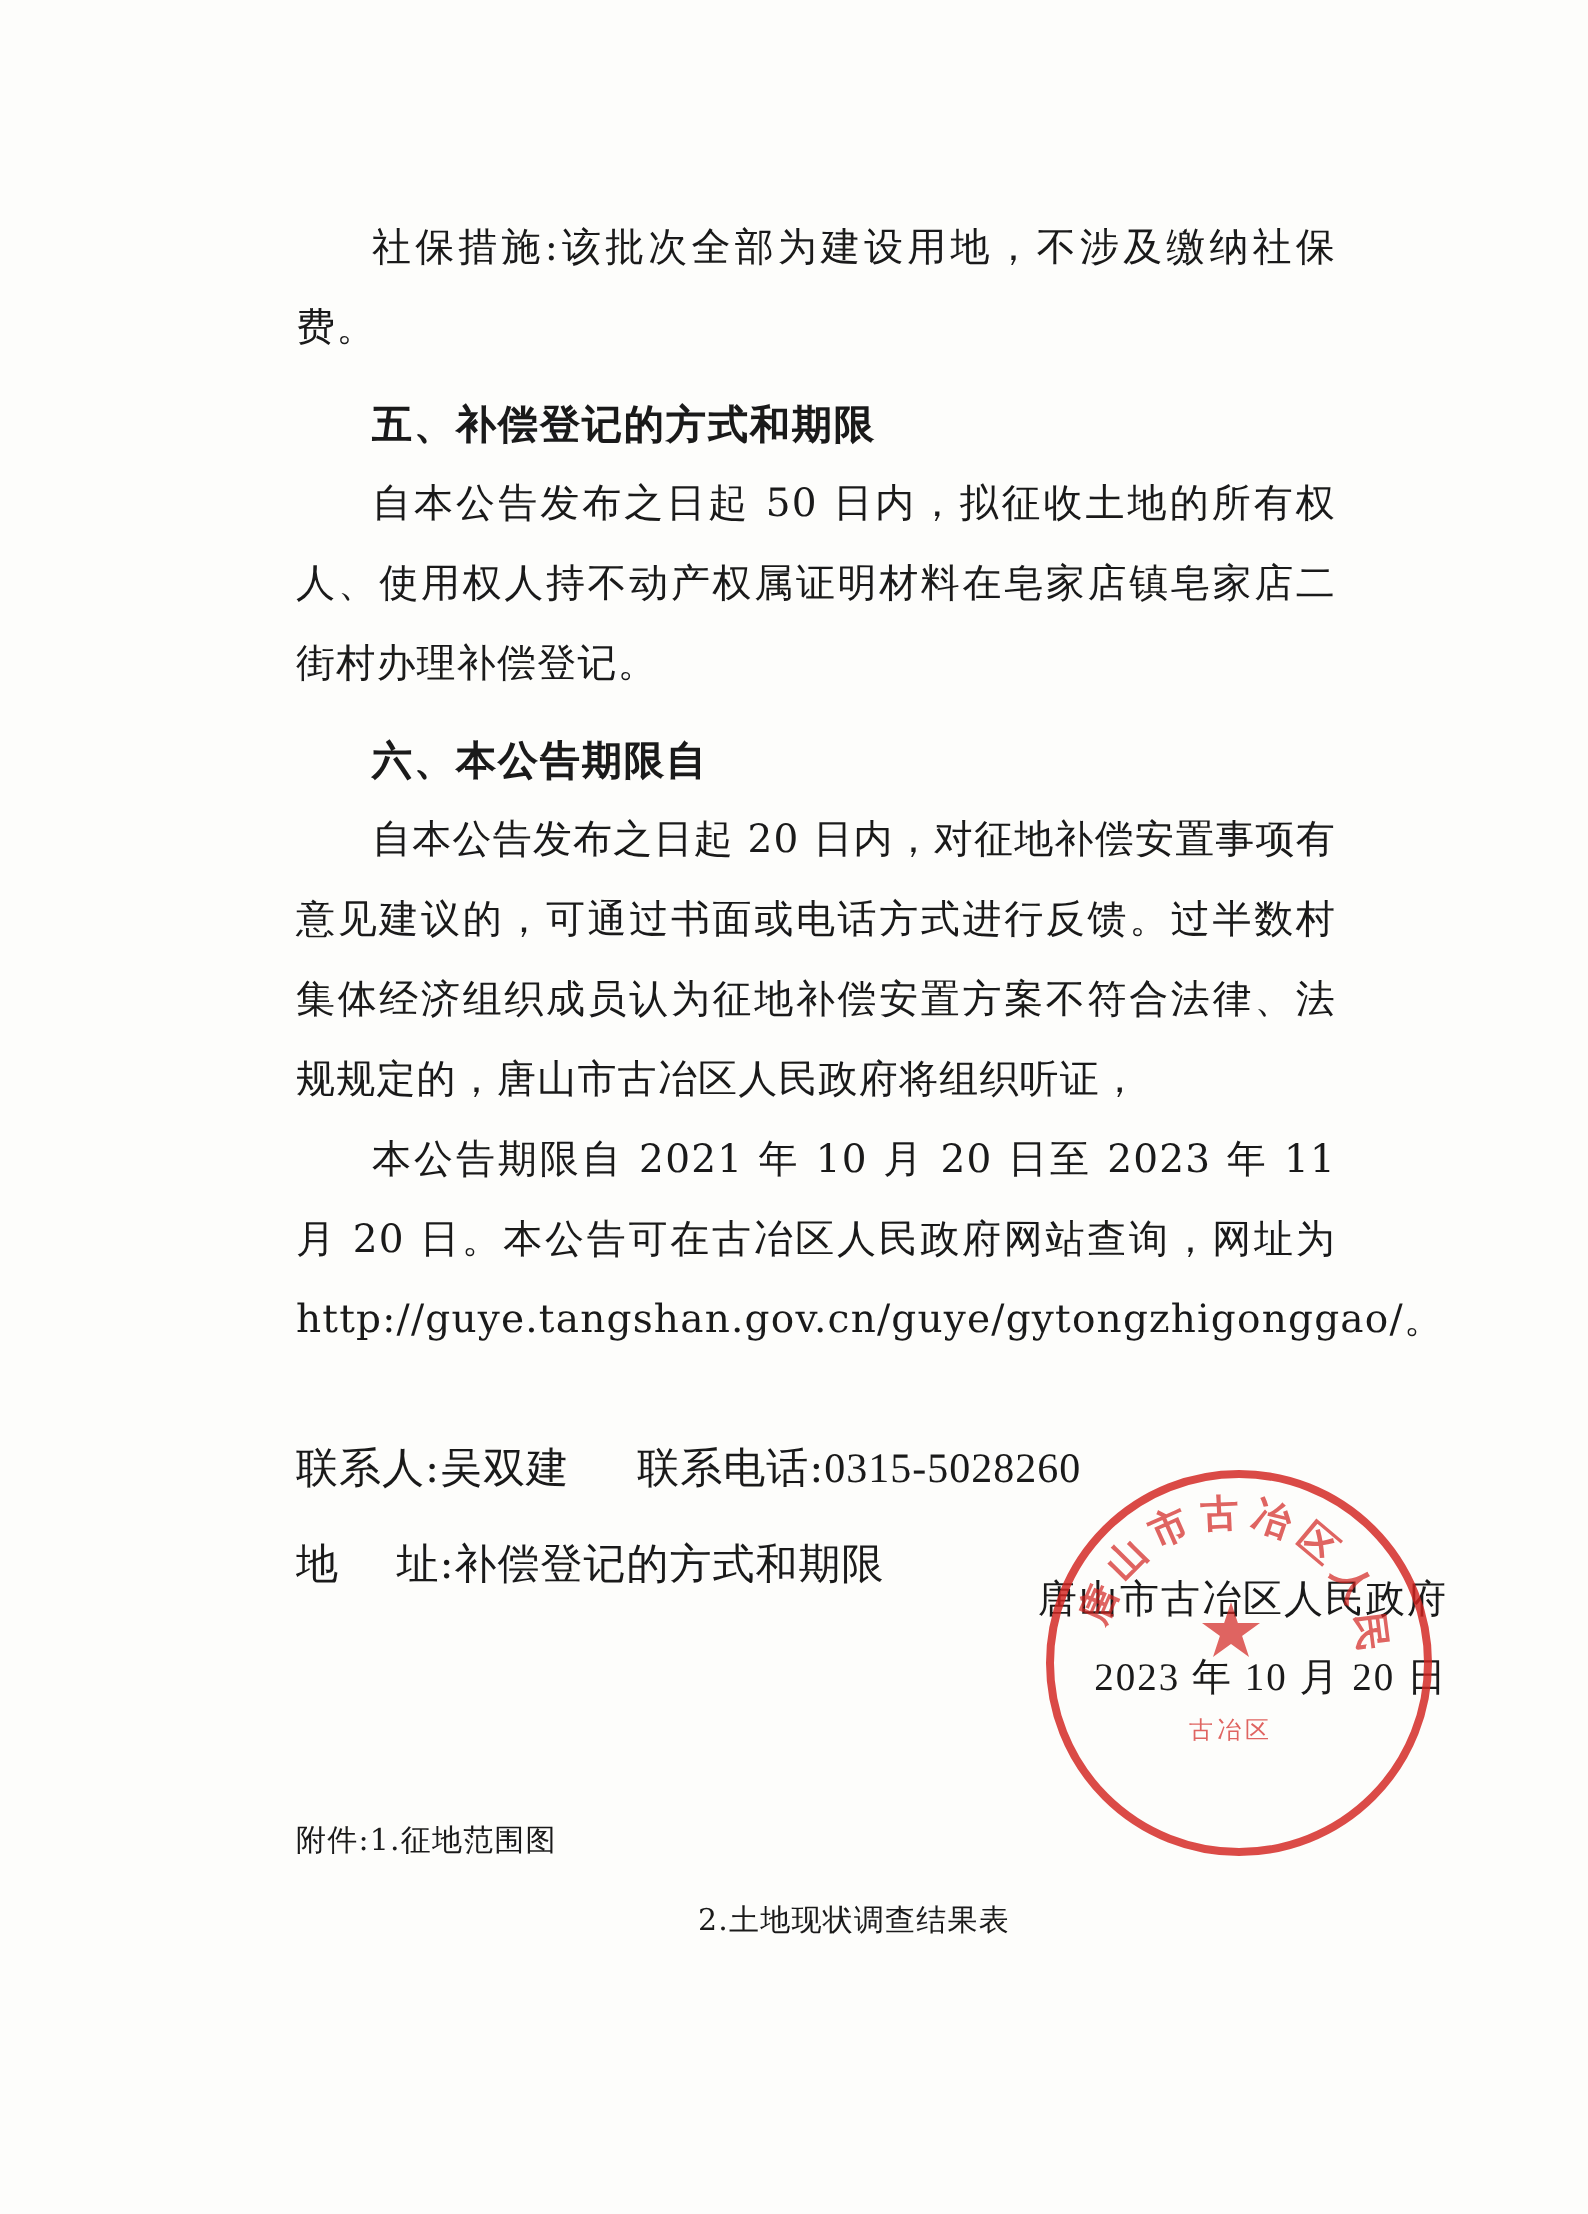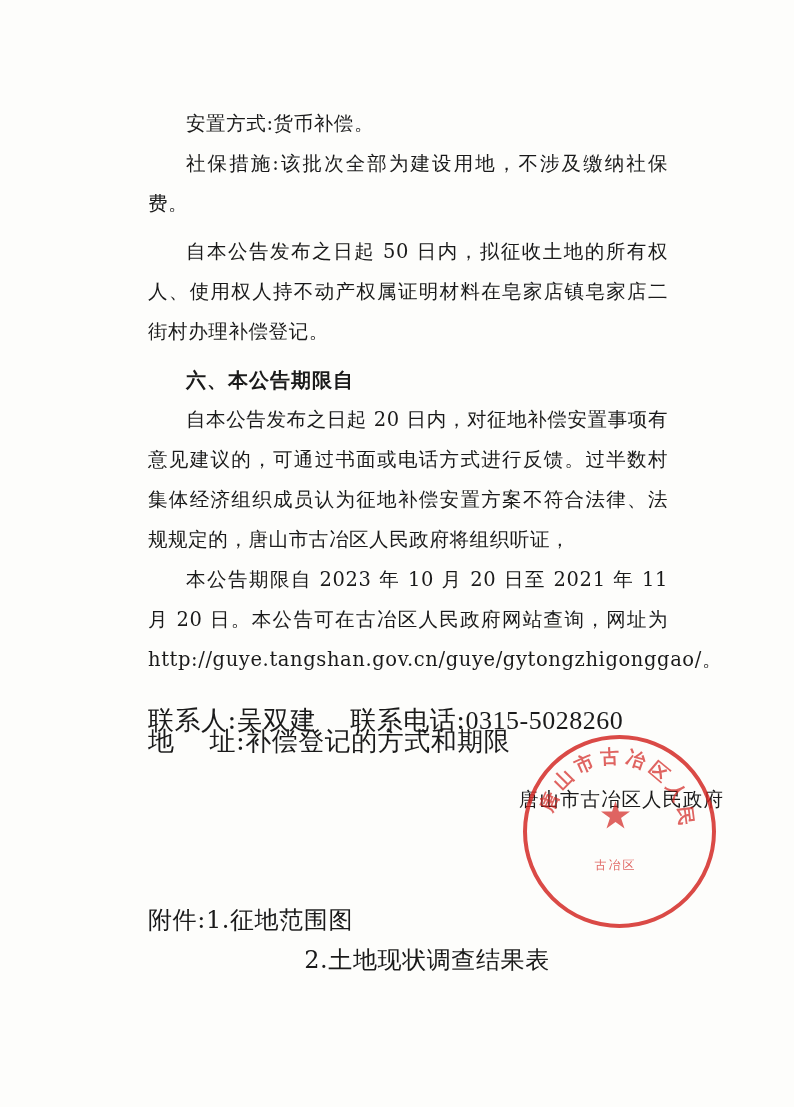--- a/index.html
+++ b/index.html
@@ -41,22 +41,22 @@
     font-size: 20px;
     line-height: 40px;
     font-weight: bold;
     text-indent: 38px;
     letter-spacing: 1px;
     margin: 0;
   }
   .gap-sm { height: 8px; }
   .gap-md { height: 22px; }
   .contact {
-    font-size: 26px;
-    line-height: 21px;
+    font-size: 21px;
+    line-height: 48px;
     letter-spacing: 0.5px;
     margin: 0;
   }
   .contact-row {
     display: block;
     white-space: pre;
   }
   .contact-name-gap { display: inline-block; width: 34px; }
   .sign-block {
     position: absolute;
@@ -84,63 +84,64 @@
   .seal-inner {
     position: absolute;
     inset: 0;
   }
   .seal svg { display: block; }
   .attach {
     position: absolute;
     left: 148px;
     top: 900px;
     width: 520px;
-    font-size: 24px;
+    font-size: 15px;
     line-height: 40px;
     letter-spacing: 0.6px;
   }
   .attach-line-2 { text-indent: 38px; display: block; text-align: center; }
   .num {
     font-family: "Liberation Serif", "DejaVu Serif", serif;
   }
 </style>
 </head>
 <body>
 
 <div class="page">
 
   <div class="doc-body">
 
-    <p class="para indent">安置方式:货币补偿。</p>
     <p class="para indent">社保措施:该批次全部为建设用地，不涉及缴纳社保费。</p>
 
     <div class="gap-sm"></div>
 
+    <p class="heading">五、补偿登记的方式和期限</p>
     <p class="para indent">自本公告发布之日起 50 日内，拟征收土地的所有权人、使用权人持不动产权属证明材料在皂家店镇皂家店二街村办理补偿登记。</p>
 
     <div class="gap-sm"></div>
 
     <p class="heading">六、本公告期限自</p>
     <p class="para indent">自本公告发布之日起 20 日内，对征地补偿安置事项有意见建议的，可通过书面或电话方式进行反馈。过半数村集体经济组织成员认为征地补偿安置方案不符合法律、法规规定的，唐山市古冶区人民政府将组织听证，</p>
-    <p class="para indent">本公告期限自 2023 年 10 月 20 日至 2021 年 11 月 20 日。本公告可在古冶区人民政府网站查询，网址为 http://guye.tangshan.gov.cn/guye/gytongzhigonggao/。</p>
+    <p class="para indent">本公告期限自 2021 年 10 月 20 日至 2023 年 11 月 20 日。本公告可在古冶区人民政府网站查询，网址为 http://guye.tangshan.gov.cn/guye/gytongzhigonggao/。</p>
 
     <div class="gap-sm"></div>
 
 
     <div class="gap-md"></div>
 
     <div class="contact">
       <span class="contact-row"><span>联系人:</span><span>吴双建</span><span class="contact-name-gap"></span><span>联系电话:</span><span class="num">0315-5028260</span></span>
       <span class="contact-row"><span>地    址:</span><span>补偿登记的方式和期限</span></span>
     </div>
 
   </div>
 
   <div class="sign-block">
     <span class="sign-line">唐山市古冶区人民政府</span>
+    <span class="sign-line num">2023 年 10 月 20 日</span>
   </div>
 
   <div class="seal">
     <div class="seal-inner">
       <svg width="177" height="177" viewBox="0 0 177 177" xmlns="http://www.w3.org/2000/svg">
         <defs>
           <path id="sealArc" d="M 24,88.5 A 64.5,64.5 0 0 1 153,88.5" fill="none"></path>
           <path id="sealArcBottom" d="M 30,88.5 A 58.5,58.5 0 0 0 147,88.5" fill="none"></path>
         </defs>
         <g fill="#d3231f" opacity="0.85">

